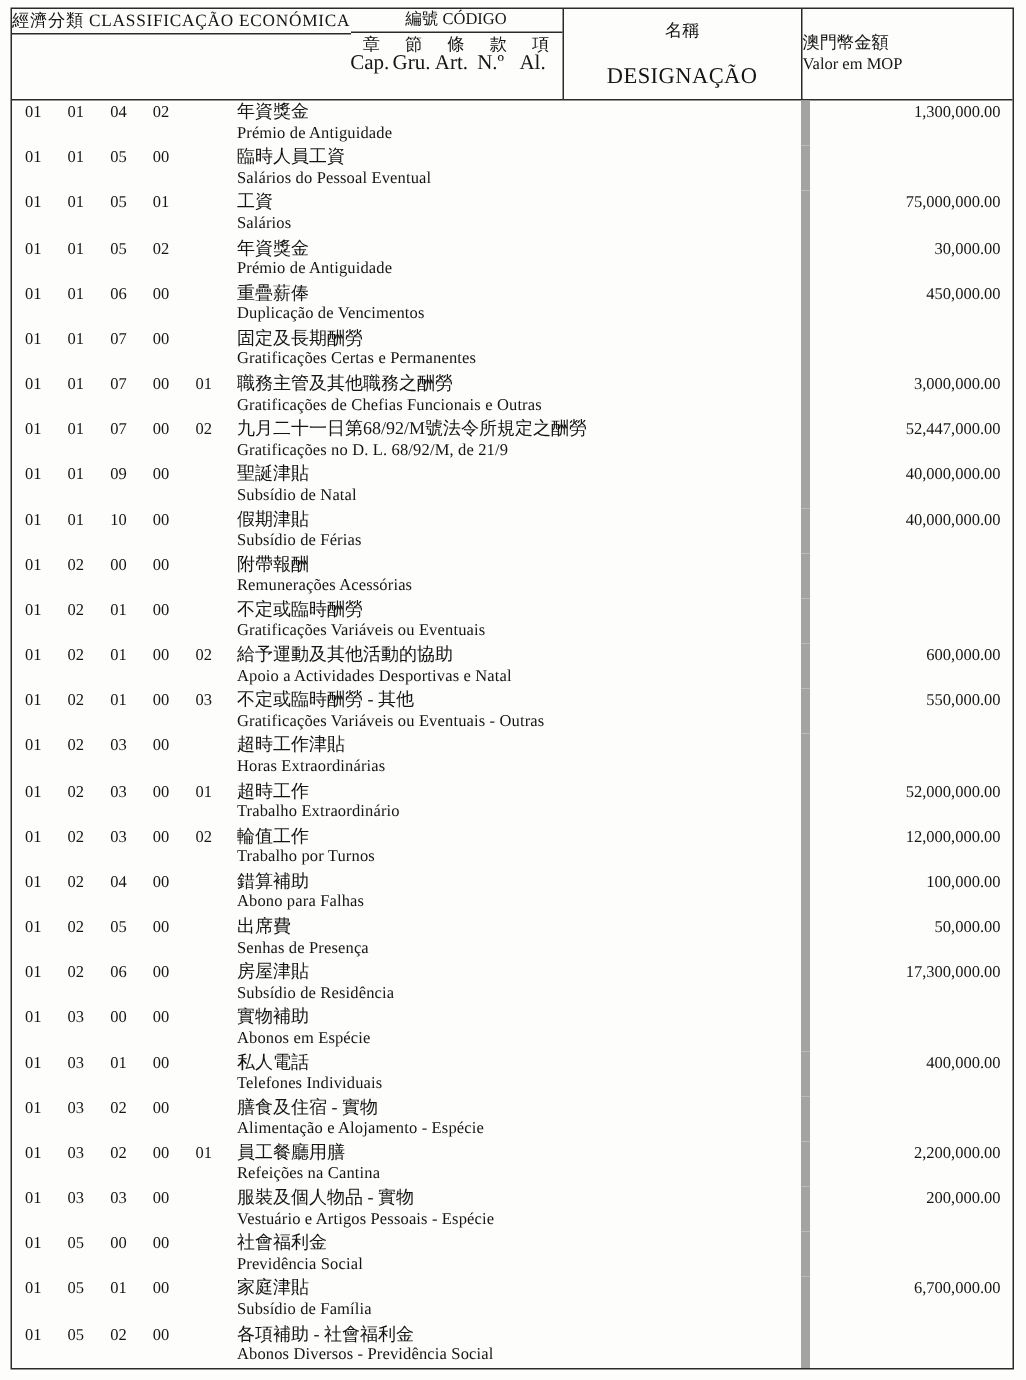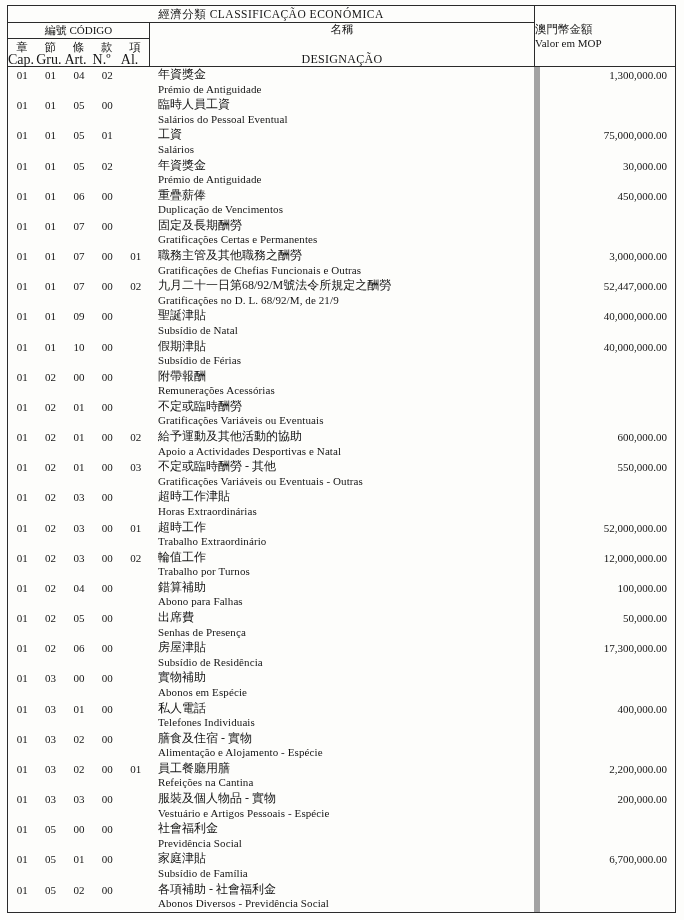--- a/index.html
+++ b/index.html
@@ -19,21 +19,21 @@
     position:absolute; left:7px; top:5px;
     width:669px; height:908px;
     border:1px solid #2a2a2a;
     background:#fdfdfb;
     display:flex; flex-direction:column;
   }
   
   .thead {
     display:flex; height:61px; border-bottom:1px solid #2a2a2a; flex:none;
   }
-  .thead-left { width:526px; flex:none; display:flex; flex-direction:column; }
+  .thead-left { width:526px; flex:none; display:flex; flex-direction:row; }
   .class-title {
     height:17px; border-bottom:1px solid #2a2a2a;
     text-align:center; font-size:11.5px; line-height:16px;
     letter-spacing:0.5px; white-space:nowrap;
   }
   .thead-left-lower { flex:1; display:flex; }
   .code-block { width:142px; flex:none; border-right:1px solid #2a2a2a; display:flex; flex-direction:column; }
   .codigo-label {
     height:16px; border-bottom:1px solid #2a2a2a;
     text-align:center; font-size:11px; line-height:15px; white-space:nowrap;
@@ -43,21 +43,21 @@
     font-size:11.5px; line-height:14px; text-align:center; margin-top:1px;
   }
   .code-cols-pt {
     display:grid; grid-template-columns:repeat(5,1fr);
     font-size:14px; line-height:12px; text-align:left;
   }
   .name-block {
     flex:1; display:flex; flex-direction:column; justify-content:center; align-items:center;gap:17px;
   }
   .name-zh { font-size:11.5px; line-height:13px; }
-  .name-pt { font-size:12px; line-height:13px; letter-spacing:0.3px; }
+  .name-pt { font-size:15px; line-height:13px; letter-spacing:0.3px; }
   .thead-right {
     flex:1; border-left:1px solid #2a2a2a;
     display:flex; flex-direction:column; justify-content:center;
   }
   .amount-h-zh { font-size:11.5px; line-height:14px; }
   .amount-h-pt { font-size:11px; line-height:14px; }
   
   .tbody { flex:1; display:flex; flex-direction:column; overflow:hidden; }
   .row { display:flex; height:calc(845px / 28); overflow:visible; flex:none; }
   .c {

